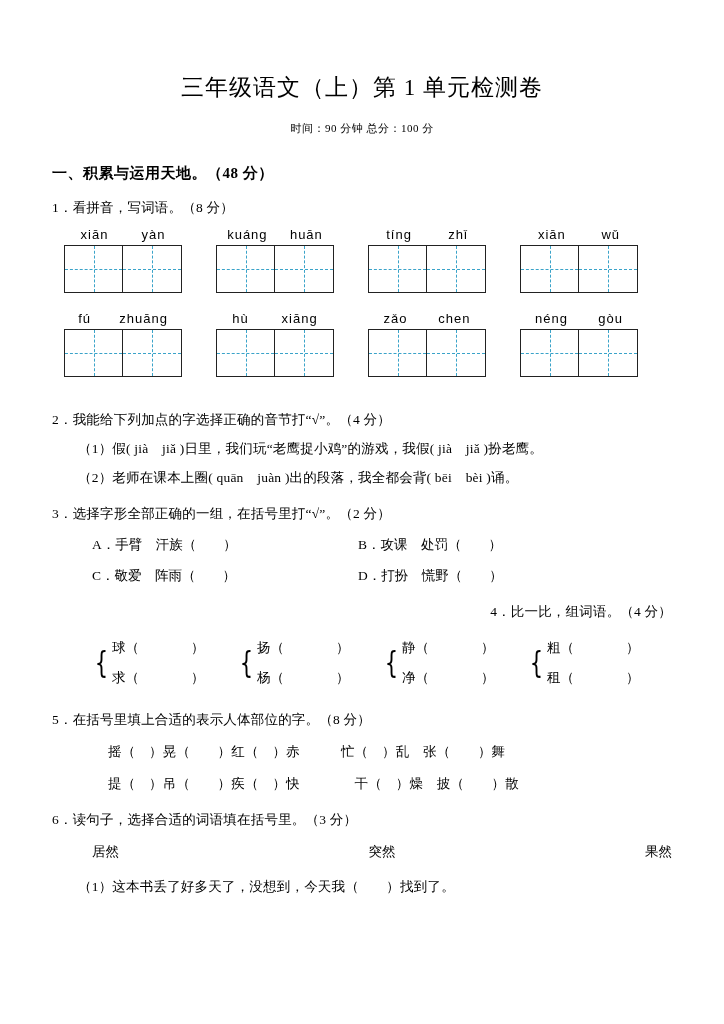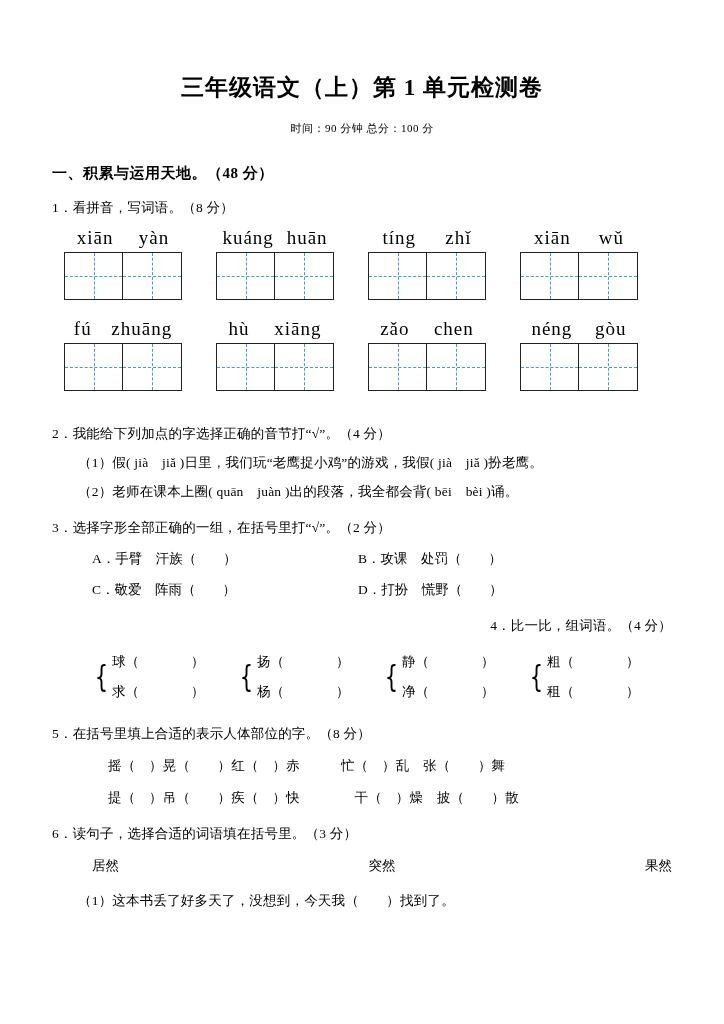--- a/index.html
+++ b/index.html
@@ -18,21 +18,21 @@
   .page {
     width: 724px;
     height: 1024px;
     position: relative;
     box-sizing: border-box;
     padding: 0 52px;
   }
   .title {
     text-align: center;
     font-size: 23px;
-    font-weight: bold;
+    font-weight: normal;
     letter-spacing: 1px;
     margin-top: 72px;
     font-family: "Liberation Serif", "DejaVu Serif", serif;
   }
   .subtitle {
     text-align: center;
     font-size: 11px;
     margin-top: 18px;
     letter-spacing: 0.5px;
   }
@@ -59,22 +59,22 @@
     margin-top: 10px;
     padding-left: 12px;
   }
   .pinyin-cell {
     width: 152px;
     display: flex;
     flex-direction: column;
     align-items: flex-start;
   }
   .pinyin-txt {
-    font-size: 19px;
-    font-family: Liberation Serif, serif;
+    font-size: 13px;
+    font-family: Liberation Sans, sans-serif;
     letter-spacing: 1px;
     margin-bottom: 3px;
     width: 118px;
     text-align: left;
     display: flex;
     justify-content: space-around;
   }
   .grid2 {
     width: 118px;
     height: 48px;

